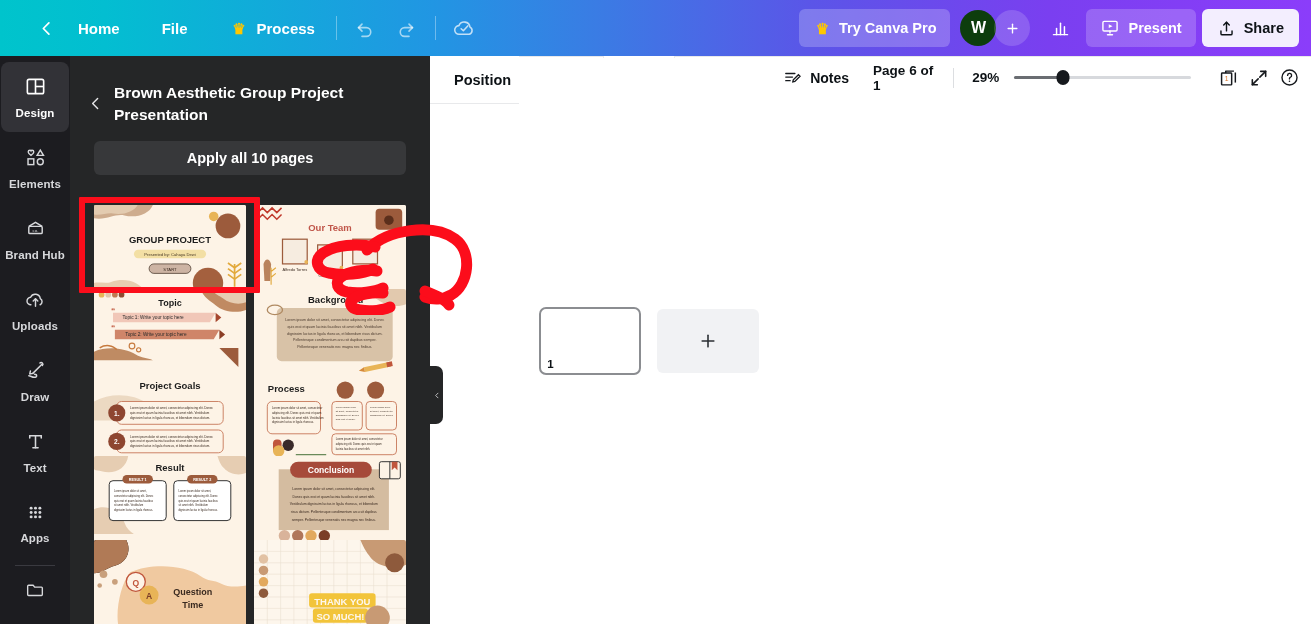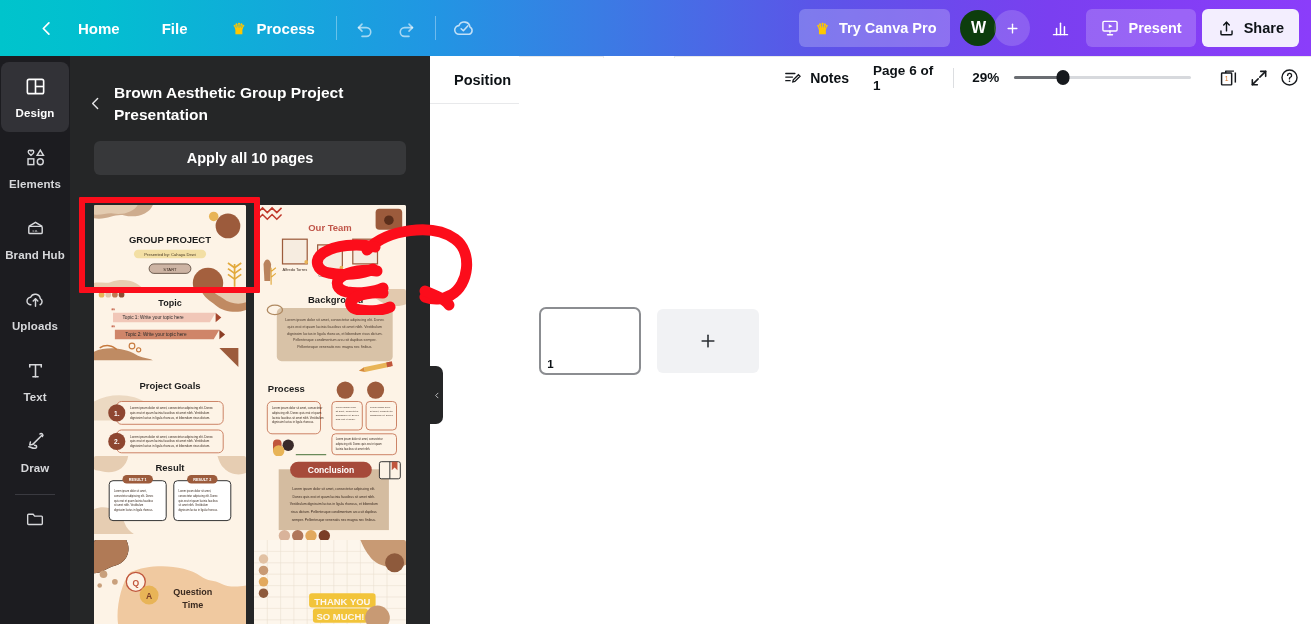--- a/index.html
+++ b/index.html
@@ -363,43 +363,59 @@
               <path d="M7.2 17.5a3.9 3.9 0 0 1-.3-7.8 5.3 5.3 0 0 1 10.1 1.4 3.6 3.6 0 0 1-.2 6.4"></path>
               <line x1="12" y1="19" x2="12" y2="11.4"></line>
               <polyline points="9.6 13.6 12 11.2 14.4 13.6"></polyline>
             </svg>
         </span>
         <span class="rail-label">Uploads</span>
       </div>
 
       <div class="rail-item">
         <span>
+          <svg width="23" height="23" viewBox="0 0 24 24" fill="none" stroke="currentColor" stroke-width="1.5" stroke-linecap="round" stroke-linejoin="round">
+              <path d="M19 5.2 9.2 15"></path>
+              <path d="M16.6 4.2a1.8 1.8 0 0 1 2.6 2.5"></path>
+              <path d="M9.2 15 6 15.6l.7-3.1"></path>
+              <path d="M5 17.5c2 0 3.2 1.6 5.6 1.6 1.8 0 2.6-.9 2.6-1.7 0-1-1-1.4-2.2-1.4"></path>
+            </svg>
+        </span>
+        <span class="rail-label">Draw</span>
+      </div>
+
+      <div class="rail-item">
+        <span>
           <svg width="23" height="23" viewBox="0 0 24 24" fill="none" stroke="currentColor" stroke-width="1.6" stroke-linecap="round">
               <line x1="6" y1="6" x2="18" y2="6"></line>
               <line x1="6" y1="6" x2="6" y2="8.3"></line>
               <line x1="18" y1="6" x2="18" y2="8.3"></line>
               <line x1="12" y1="6" x2="12" y2="18.5"></line>
               <line x1="9.3" y1="18.5" x2="14.7" y2="18.5"></line>
             </svg>
         </span>
         <span class="rail-label">Text</span>
       </div>
 
       <div class="rail-item">
         <span>
-          <svg width="23" height="23" viewBox="0 0 24 24" fill="none" stroke="currentColor" stroke-width="1.5" stroke-linecap="round" stroke-linejoin="round">
-              <path d="M19 5.2 9.2 15"></path>
-              <path d="M16.6 4.2a1.8 1.8 0 0 1 2.6 2.5"></path>
-              <path d="M9.2 15 6 15.6l.7-3.1"></path>
-              <path d="M5 17.5c2 0 3.2 1.6 5.6 1.6 1.8 0 2.6-.9 2.6-1.7 0-1-1-1.4-2.2-1.4"></path>
+          <svg width="21" height="21" viewBox="0 0 24 24" fill="currentColor">
+              <circle cx="7" cy="7" r="1.7"></circle>
+              <circle cx="12" cy="7" r="1.7"></circle>
+              <circle cx="17" cy="7" r="1.7"></circle>
+              <circle cx="7" cy="12" r="1.7"></circle>
+              <circle cx="12" cy="12" r="1.7"></circle>
+              <circle cx="17" cy="12" r="1.7"></circle>
+              <circle cx="7" cy="17" r="1.7"></circle>
+              <circle cx="12" cy="17" r="1.7"></circle>
+              <circle cx="17" cy="17" r="1.7"></circle>
             </svg>
         </span>
-        <span class="rail-label">Draw</span>
-      </div>
-
+        <span class="rail-label">Apps</span>
+      </div>
 
       <div class="rail-sep"></div>
 
       <div class="rail-item" style="height:44px">
         <span>
           <svg width="22" height="22" viewBox="0 0 24 24" fill="none" stroke="currentColor" stroke-width="1.5" stroke-linejoin="round">
               <path d="M4 8.2V17a1 1 0 0 0 1 1h14a1 1 0 0 0 1-1V9.8a1 1 0 0 0-1-1h-7.4L10 6.8H5a1 1 0 0 0-1 1z"></path>
             </svg>
         </span>
       </div>

